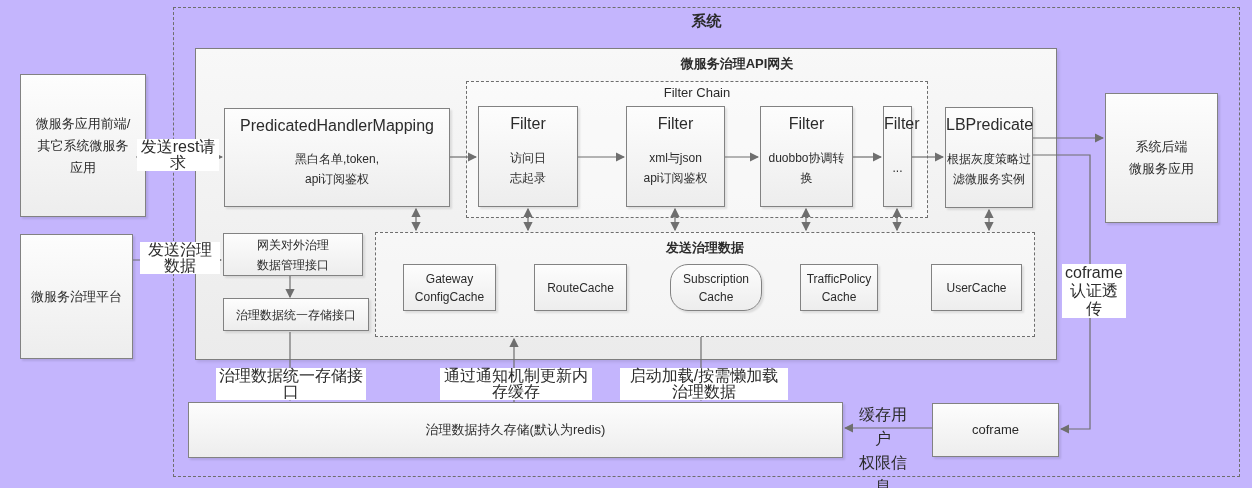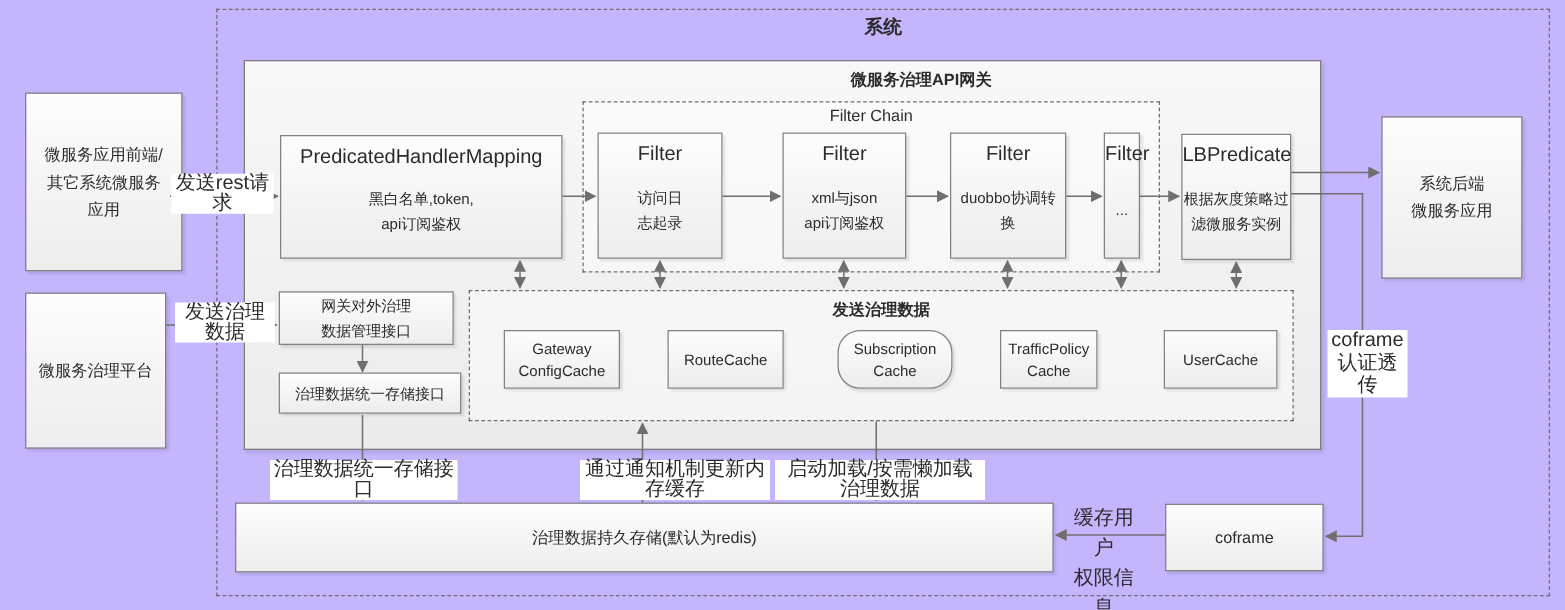--- a/index.html
+++ b/index.html
@@ -130,20 +130,20 @@
       <line x1="675" y1="209" x2="675" y2="230" marker-start="url(#ah)" marker-end="url(#ah)"></line>
       <line x1="806" y1="209" x2="806" y2="230" marker-start="url(#ah)" marker-end="url(#ah)"></line>
       <line x1="897" y1="209" x2="897" y2="230" marker-start="url(#ah)" marker-end="url(#ah)"></line>
       <line x1="989" y1="210" x2="989" y2="230" marker-start="url(#ah)" marker-end="url(#ah)"></line>
     </g>
   </svg>
 
   <div class="abs edge-label" style="left:137px;top:139px;width:82px;line-height:16px;">发送rest请求</div>
   <div class="abs edge-label" style="left:140px;top:242px;width:80px;line-height:16px;">发送治理数据</div>
   <div class="abs edge-label" style="left:216px;top:368px;width:150px;line-height:16px;">治理数据统一存储接口</div>
-  <div class="abs edge-label" style="left:440px;top:368px;width:152px;line-height:16px;margin-left:24px;">通过通知机制更新内存缓存</div>
+  <div class="abs edge-label" style="left:440px;top:368px;width:152px;line-height:16px;">通过通知机制更新内存缓存</div>
   <div class="abs edge-label" style="left:620px;top:368px;width:168px;line-height:16px;">启动加载/按需懒加载治理数据</div>
   <div class="abs edge-label" style="left:852px;top:403px;width:62px;line-height:24px;background:transparent;">缓存用户
 权限信息</div>
   <div class="abs edge-label" style="left:1062px;top:264px;width:64px;line-height:18px;">coframe
 认证透传</div>
 
 </div>
 
 </body></html>

